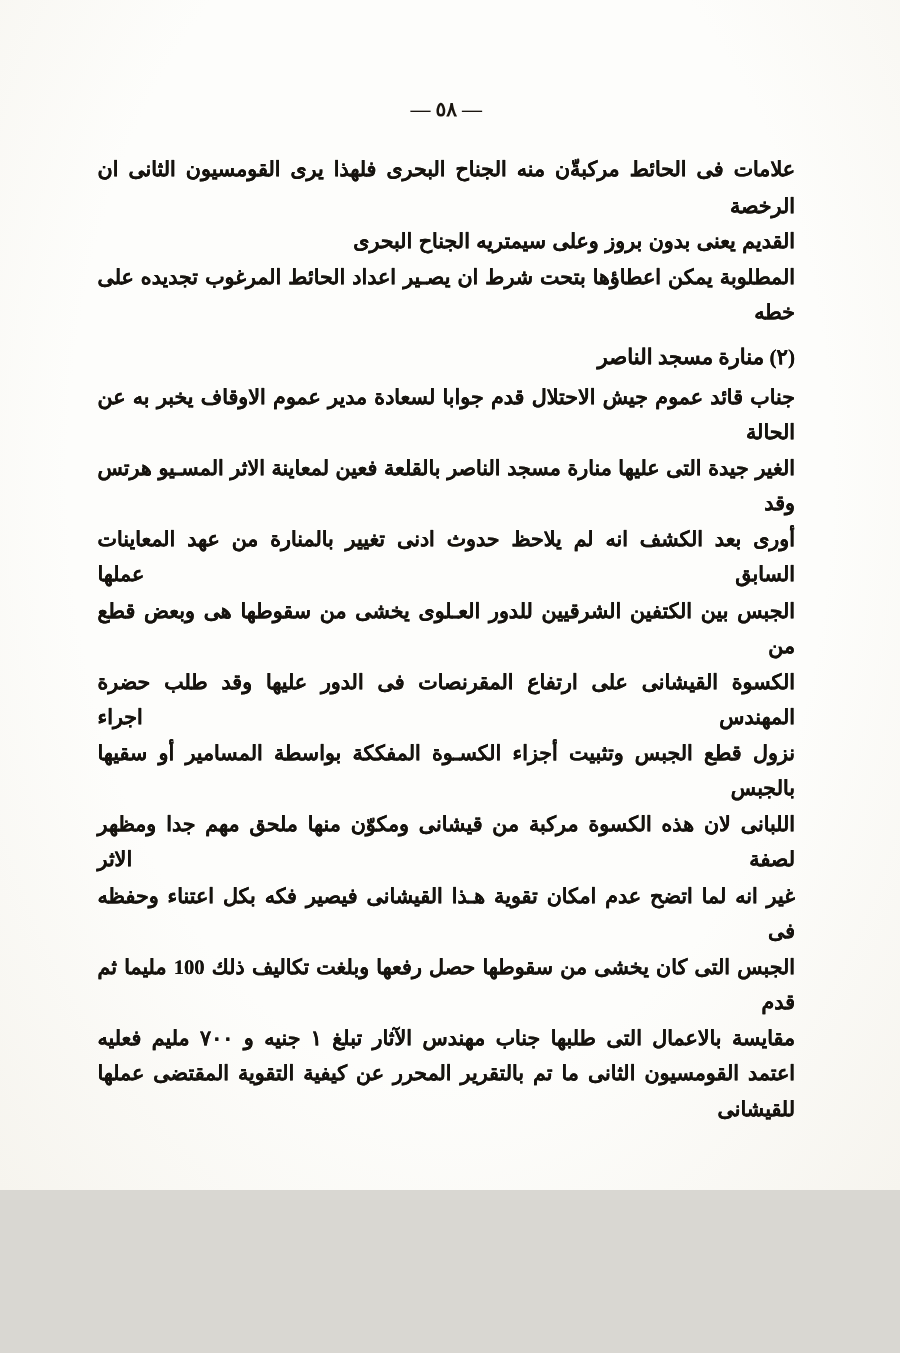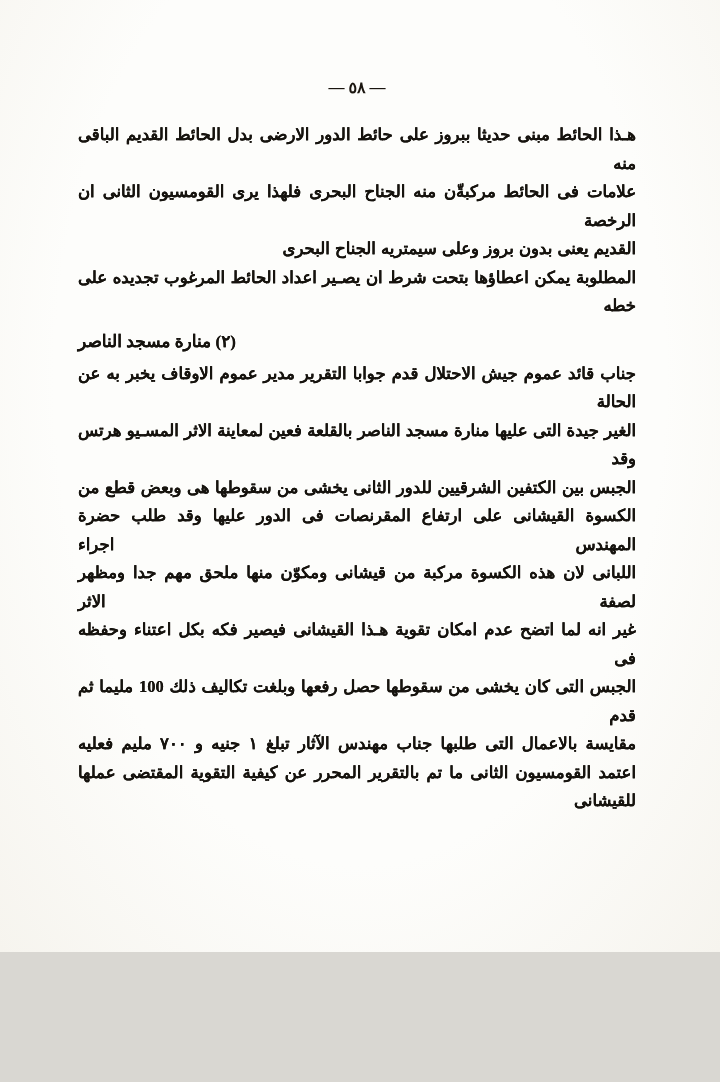--- a/index.html
+++ b/index.html
@@ -33,49 +33,50 @@
     text-align-last:justify;
     -moz-text-align-last:justify;
     word-spacing:1px;
     text-shadow:0 0 .4px currentColor;
   }
   .para .line.last{
     text-align-last:right;
     -moz-text-align-last:right;
   }
   .section-heading{
-    text-align:left;
+    text-align:right;
     font-size:17px;
     font-weight:bold;
     margin:10px 0 8px 0;
     text-shadow:0 0 .4px currentColor;
   }
 </style>
 </head>
 <body>
 
 <div class="sheet">
   <div class="content">
 
     <div class="page-number">— ٥٨ —</div>
 
     <div class="para">
-      <div class="line">هـذا الحائط مبنى حديثا ببروز على حائط الدور الارضى بدل الحائط القديم الباقى منه</div>
       <div class="line">علامات فى الحائط مركبةّن منه الجناح البحرى فلهذا يرى القومسيون الثانى ان الرخصة</div>
       <div class="line last">القديم يعنى بدون بروز وعلى سيمتريه الجناح البحرى</div>
       <div class="line">المطلوبة يمكن اعطاؤها بتحت شرط ان يصـير اعداد الحائط المرغوب تجديده على خطه</div>
     </div>
 
     <div class="section-heading">(٢) منارة مسجد الناصر</div>
 
     <div class="para">
-      <div class="line">جناب قائد عموم جيش الاحتلال قدم جوابا التقرير مدير عموم الاوقاف يخبر به عن الحالة</div>
+      <div class="line">جناب قائد عموم جيش الاحتلال قدم جوابا لسعادة مدير عموم الاوقاف يخبر به عن الحالة</div>
       <div class="line">الغير جيدة التى عليها منارة مسجد الناصر بالقلعة فعين لمعاينة الاثر المسـيو هرتس وقد</div>
-      <div class="line">الجبس بين الكتفين الشرقيين للدور الثانى يخشى من سقوطها هى وبعض قطع من</div>
+      <div class="line">أورى بعد الكشف انه لم يلاحظ حدوث ادنى تغيير بالمنارة من عهد المعاينات السابق عملها</div>
+      <div class="line">الجبس بين الكتفين الشرقيين للدور العـلوى يخشى من سقوطها هى وبعض قطع من</div>
       <div class="line">الكسوة القيشانى على ارتفاع المقرنصات فى الدور عليها وقد طلب حضرة المهندس اجراء</div>
+      <div class="line">نزول قطع الجبس وتثبيت أجزاء الكسـوة المفككة بواسطة المسامير أو سقيها بالجبس</div>
       <div class="line">اللبانى لان هذه الكسوة مركبة من قيشانى ومكوّن منها ملحق مهم جدا ومظهر لصفة الاثر</div>
       <div class="line">غير انه لما اتضح عدم امكان تقوية هـذا القيشانى فيصير فكه بكل اعتناء وحفظه فى</div>
       <div class="line">الجبس التى كان يخشى من سقوطها حصل رفعها وبلغت تكاليف ذلك 100 مليما ثم قدم</div>
       <div class="line">مقايسة بالاعمال التى طلبها جناب مهندس الآثار تبلغ ١ جنيه و ٧٠٠ مليم فعليه</div>
       <div class="line">اعتمد القومسيون الثانى ما تم بالتقرير المحرر عن كيفية التقوية المقتضى عملها للقيشانى</div>
 
     </div>
 
   </div>
 </div>

